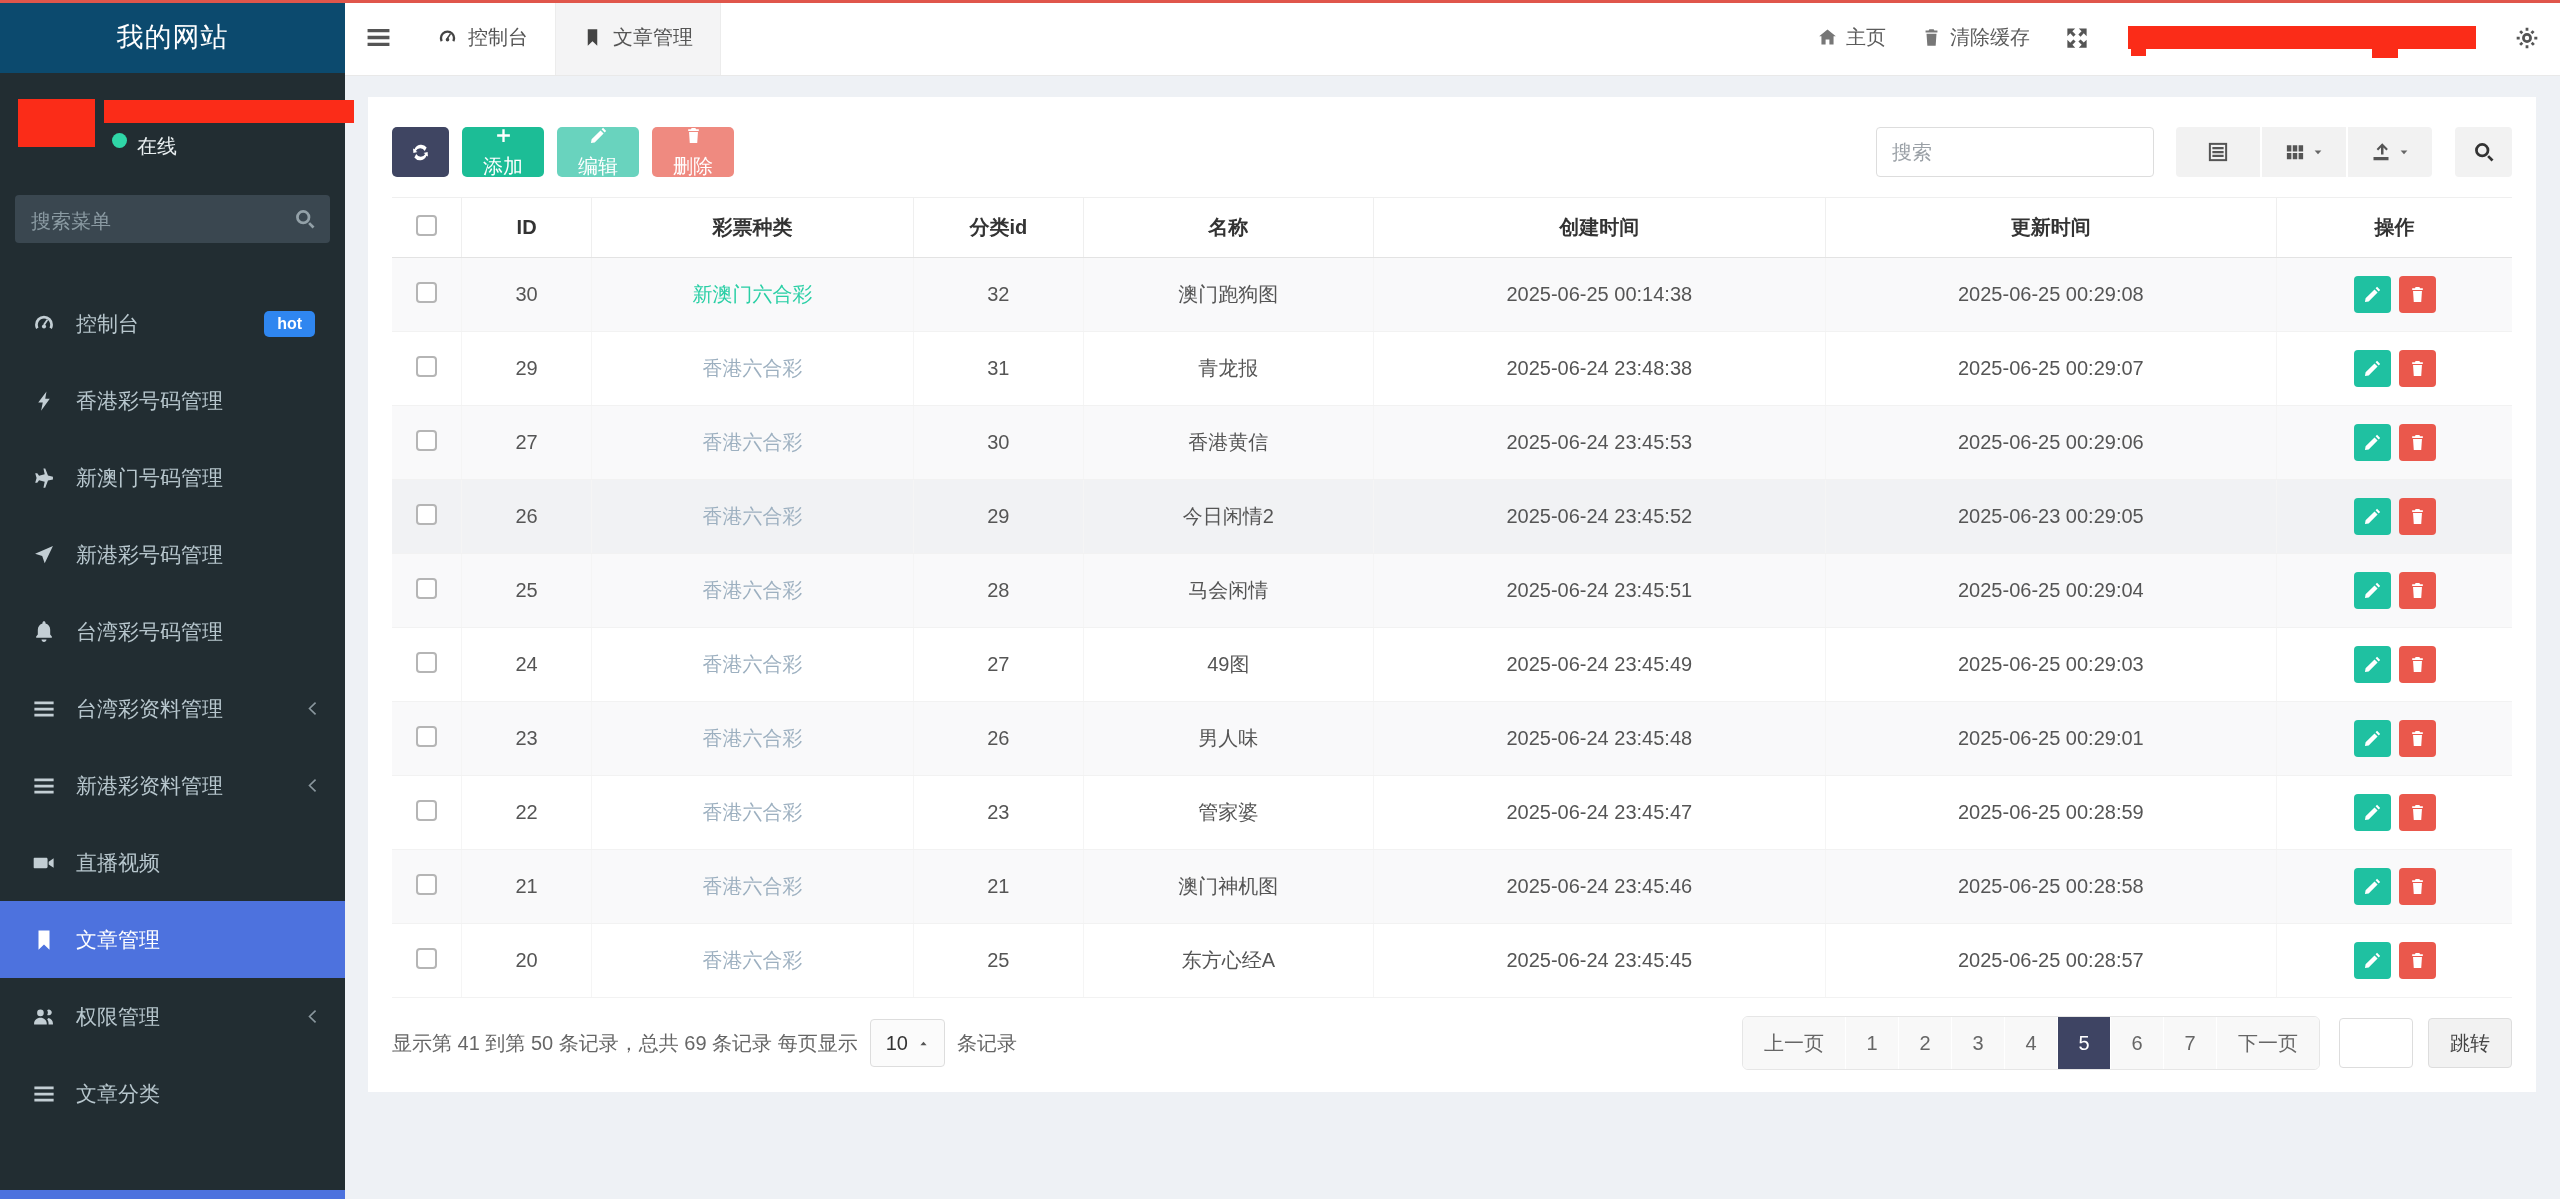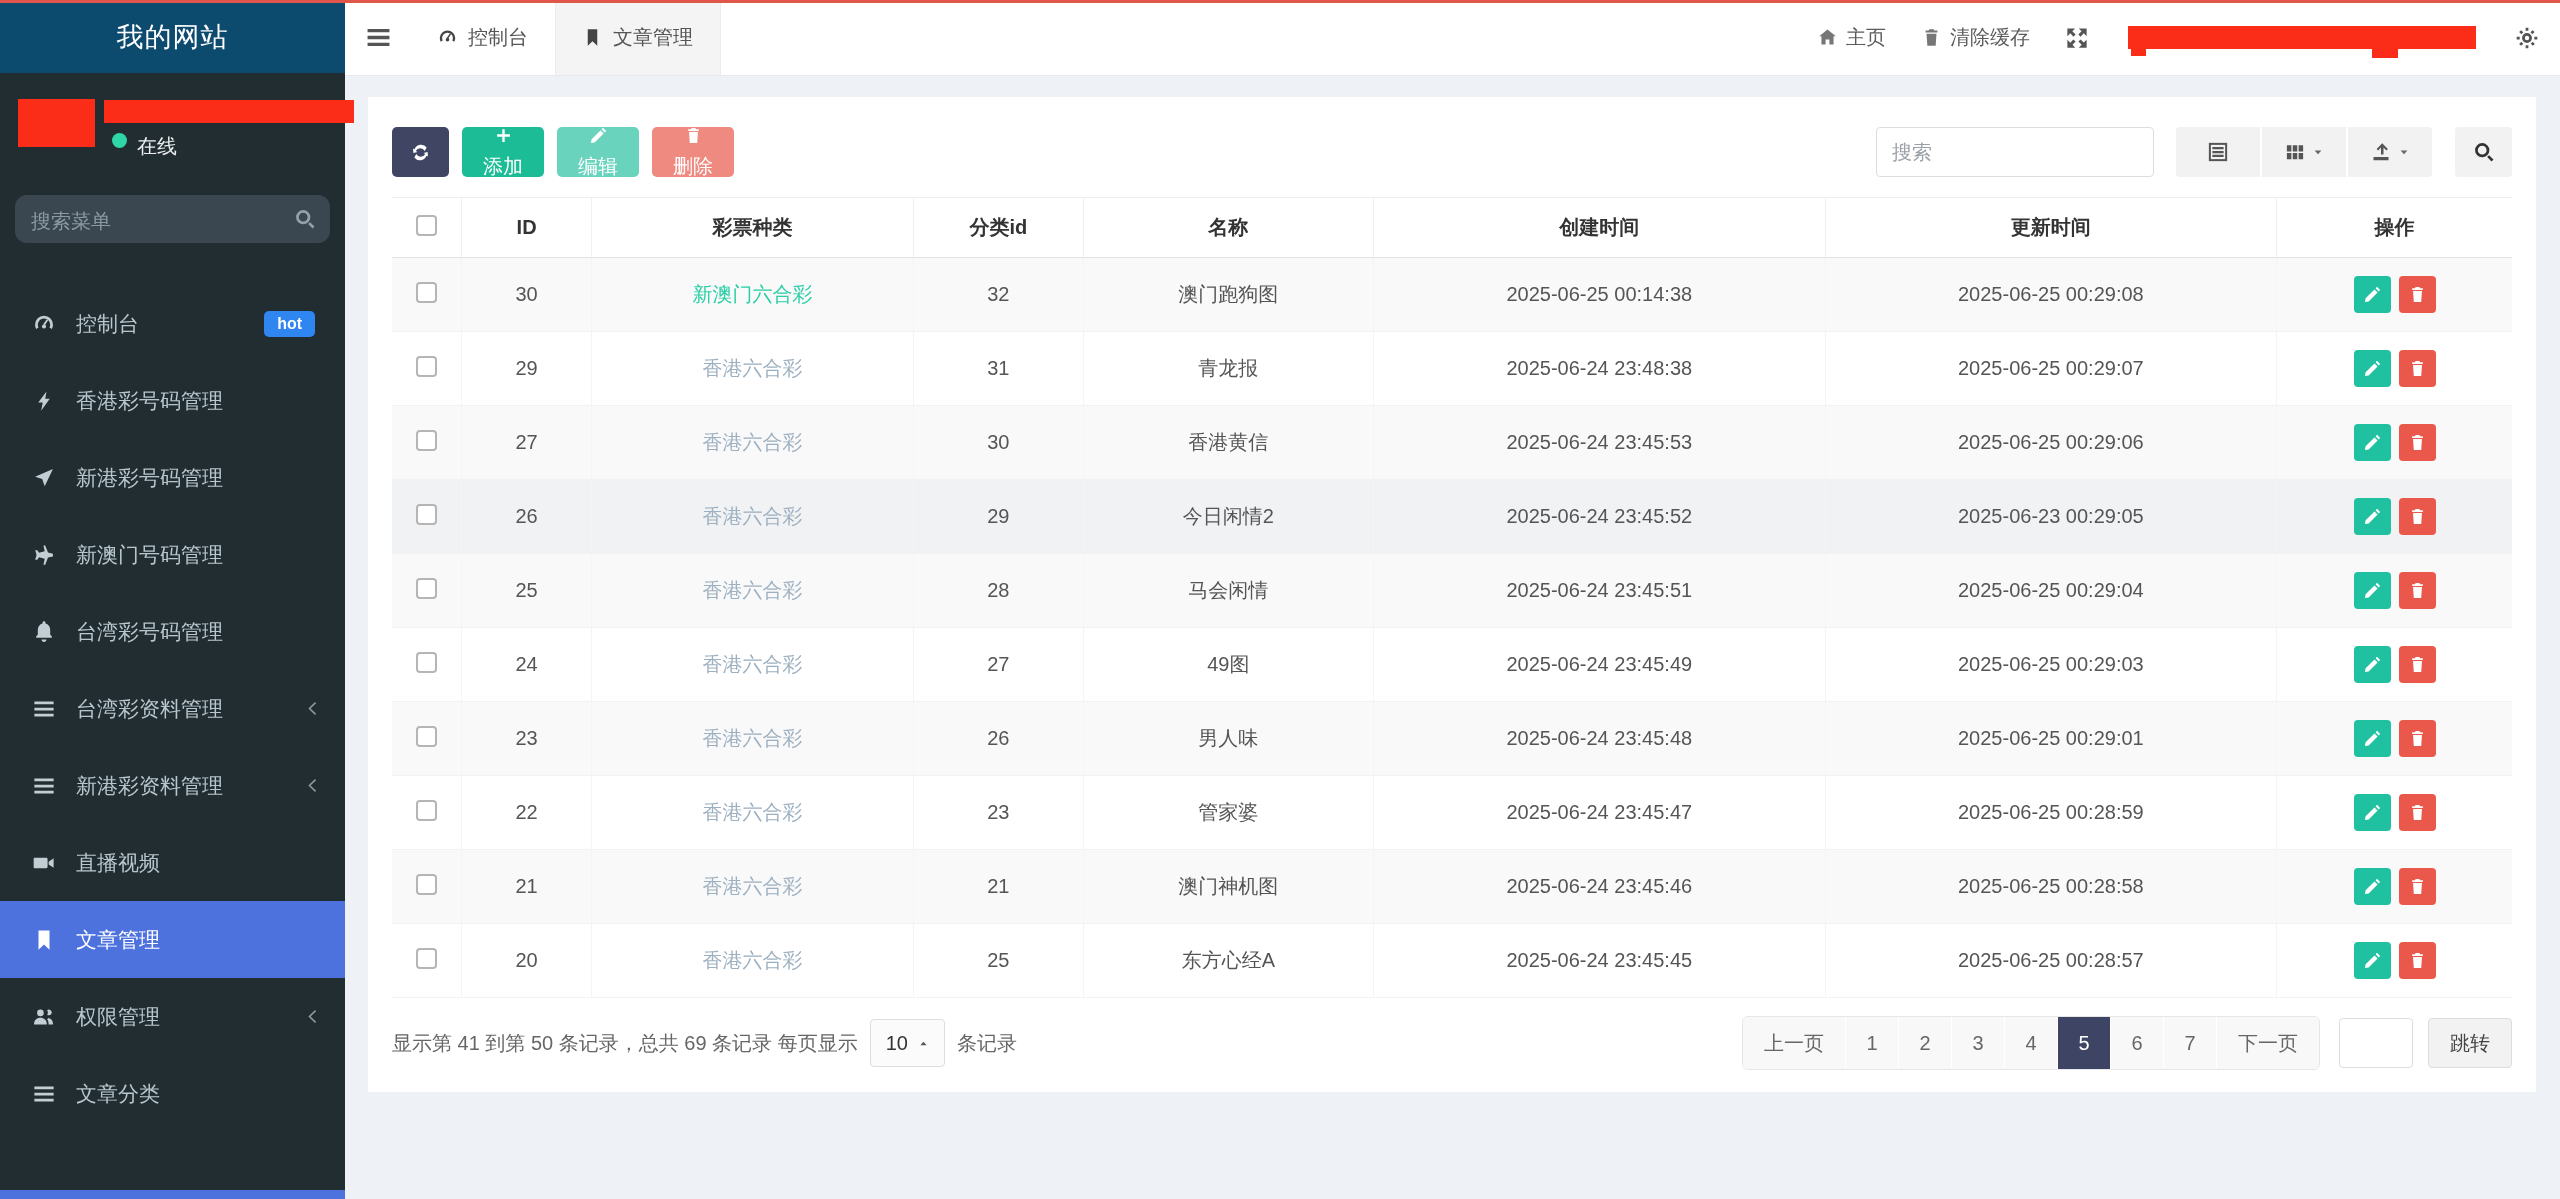--- a/index.html
+++ b/index.html
@@ -15,21 +15,21 @@
   .sidebar{position:absolute;left:0;top:0;bottom:0;width:345px;background:#222d32;color:#b8c7ce;z-index:10;}
   .sidebar-header{height:73px;background:#0c4a6e;display:flex;align-items:center;justify-content:center;text-align:center;}
   .sidebar-title{font-size:27px;color:#ffffff;letter-spacing:1px;}
   .user-panel{position:relative;height:110px;}
   .redact-avatar{position:absolute;left:18px;top:26px;width:77px;height:48px;background:#fb2c18;}
   .redact-name{position:absolute;left:104px;top:27px;width:250px;height:23px;background:#fb2c18;z-index:12;}
   .online-row{position:absolute;left:112px;top:60px;display:flex;gap:10px;}
   .online-dot{width:15px;height:15px;border-radius:50%;background:#2fd6a7;}
   .online-label{font-size:20px;color:#e8eef0;}
   .menu-search{margin:12px 15px 0;position:relative;}
-  .menu-search input{width:100%;height:48px;background:#3a4750;border:none;border-radius:12px;color:#cfd8dc;font-size:20px;padding:4px 46px 0 16px;box-sizing:border-box;font-family:Liberation Serif, serif;outline:none;}
+  .menu-search input{width:100%;height:48px;background:#3a4750;border:none;border-radius:4px;color:#cfd8dc;font-size:20px;padding:4px 46px 0 16px;box-sizing:border-box;font-family:Liberation Serif, serif;outline:none;}
   .menu-search input::placeholder{color:#8b9ba3;}
   .menu-search .ic{position:absolute;right:14px;top:13px;font-size:22px;color:#93a1a8;}
   .nav{margin-top:42px;}
   .nav-item{height:77px;display:flex;align-items:center;padding:0 24px 0 28px;cursor:pointer;color:#b8c7ce;font-size:21px;}
   .nav-ic{font-size:22px;width:32px;color:#c3ced4;margin-right:16px;flex:none;}
   .nav-label{flex:1;white-space:nowrap;}
   .badge-hot{background:#2f86f0;color:#fff;font-size:16px;font-weight:bold;padding:4px 13px;border-radius:5px;margin-right:6px;}
   .chev{font-size:15px;color:#8a979e;}
   .nav-item.active{background:#4d72de;color:#ffffff;}
   .nav-item.active .nav-ic{color:#ffffff;}
@@ -144,32 +144,32 @@
           <span class="ic nav-ic">
             <svg viewBox="0 0 16 16" fill="currentColor">
               <path d="M9.8 1 3.8 9h3.3L5.9 15l6.3-8.7H8.9z"></path>
             </svg>
           </span>
           <span class="nav-label">香港彩号码管理</span>
         </div>
         <div class="nav-item">
           <span class="ic nav-ic">
             <svg viewBox="0 0 16 16" fill="currentColor">
+              <path d="M8.9 1H7.6l.9 4.2-4.1 1.1L3.1 4.5H1.6l1 3.5-1 3.5h1.5l1.3-1.9 4.1 1.1-.9 4.3h1.3l2-5.2 3.6-.8v-2l-3.6-.8z"></path>
+            </svg>
+          </span>
+          <span class="nav-label">新澳门号码管理</span>
+        </div>
+        <div class="nav-item">
+          <span class="ic nav-ic">
+            <svg viewBox="0 0 16 16" fill="currentColor">
               <path d="M14.5 1.5 1.5 7l5.2 1.8L8.5 14z"></path>
             </svg>
           </span>
           <span class="nav-label">新港彩号码管理</span>
-        </div>
-        <div class="nav-item">
-          <span class="ic nav-ic">
-            <svg viewBox="0 0 16 16" fill="currentColor">
-              <path d="M8.9 1H7.6l.9 4.2-4.1 1.1L3.1 4.5H1.6l1 3.5-1 3.5h1.5l1.3-1.9 4.1 1.1-.9 4.3h1.3l2-5.2 3.6-.8v-2l-3.6-.8z"></path>
-            </svg>
-          </span>
-          <span class="nav-label">新澳门号码管理</span>
         </div>
         <div class="nav-item">
           <span class="ic nav-ic">
             <svg viewBox="0 0 16 16" fill="currentColor">
               <path d="M8 15.2c1 0 1.8-.8 1.8-1.8H6.2c0 1 .8 1.8 1.8 1.8zM13.7 11.2 12.5 9.9V6.3c0-2.1-1.4-3.9-3.4-4.4v-.5C9.1.7 8.6.2 8 .2S6.9.7 6.9 1.4v.5C5 2.4 3.5 4.2 3.5 6.3v3.6l-1.2 1.3v1h11.4z"></path>
             </svg>
           </span>
           <span class="nav-label">台湾彩号码管理</span>
         </div>
         <div class="nav-item">

